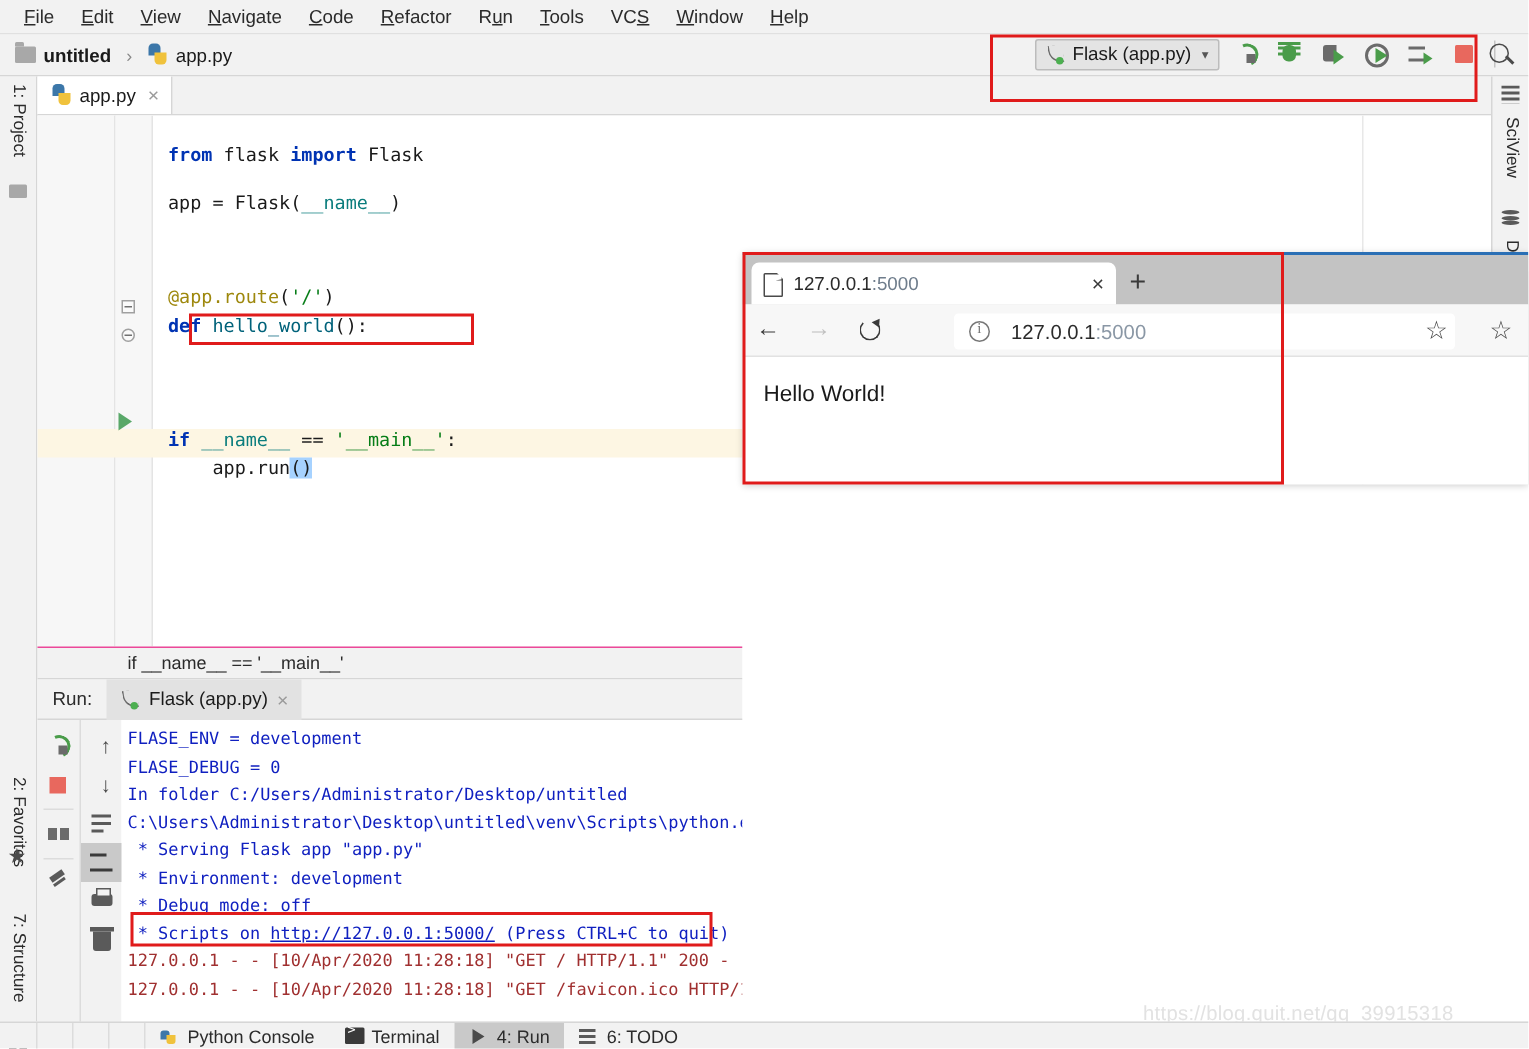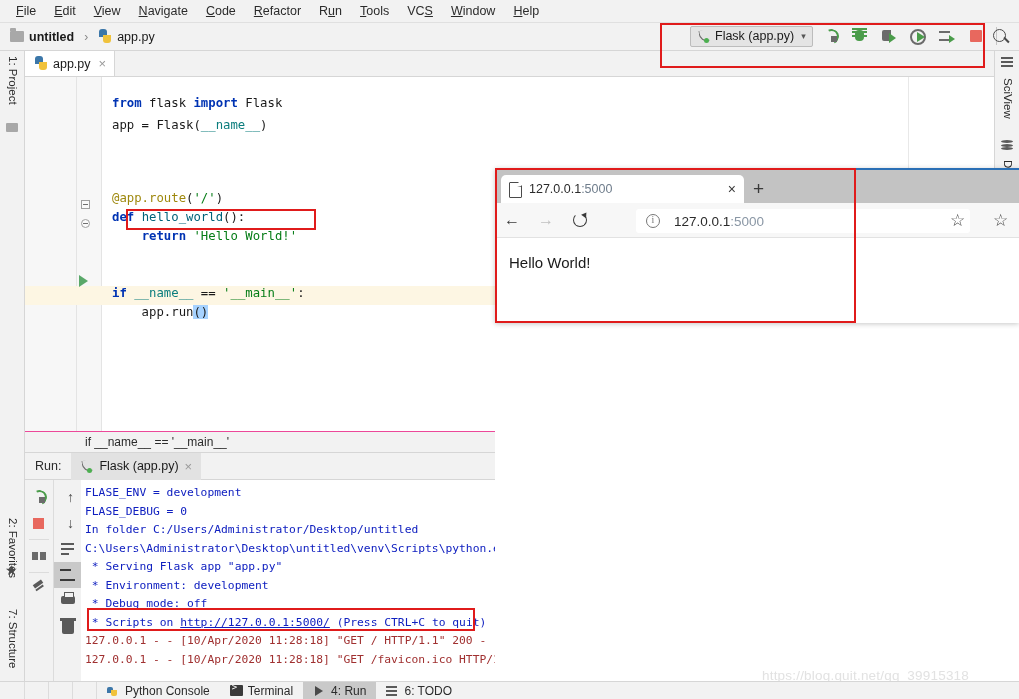--- a/index.html
+++ b/index.html
@@ -656,26 +656,25 @@
 
     <div class="play-marker" style="top:198px; z-index:3;"></div>
     <div class="fold-marker" style="top:123px; z-index:3;"></div>
     <div class="fold-marker" style="top:142px; z-index:3; border-radius:50%;"></div>
 
     <div class="codearea">
       <div class="hl-row" style="top:209px;"></div>
 
       <div class="cline" style="top:5px;"><span class="kw">from</span> flask <span class="kw">import</span> Flask</div>
       <div class="cline" style="top:24px;"></div>
-      <div class="cline" style="top:27px;">app = Flask(<span class="teal">__name__</span>)</div>
+      <div class="cline" style="top:37px;">app = Flask(<span class="teal">__name__</span>)</div>
       <div class="cline" style="top:62px;"></div>
       <div class="cline" style="top:81px;"></div>
       <div class="cline" style="top:100px;"><span class="dec">@app.route</span>(<span class="str">'/'</span>)</div>
       <div class="cline" style="top:119px;"><span class="kw">def</span> <span class="fn">hello_world</span>():</div>
-      <div class="cline" style="top:138px;">    <span class="kw">return</span> <span class="str">'Hello World!'</span></div>
       <div class="cline" style="top:157px;"></div>
       <div class="cline" style="top:176px;"></div>
       <div class="cline" style="top:195px;"><span class="kw">if</span> <span class="teal">__name__</span> == <span class="str">'__main__'</span>:</div>
       <div class="cline" style="top:214px;">    app.run<span class="sel">()</span></div>
       <div class="cline" style="top:233px;"></div>
 
       <div class="annot" style="left:24px; top:132px; width:190px; height:21px;"></div>
 
       <div class="edit-rightline"></div>
 

